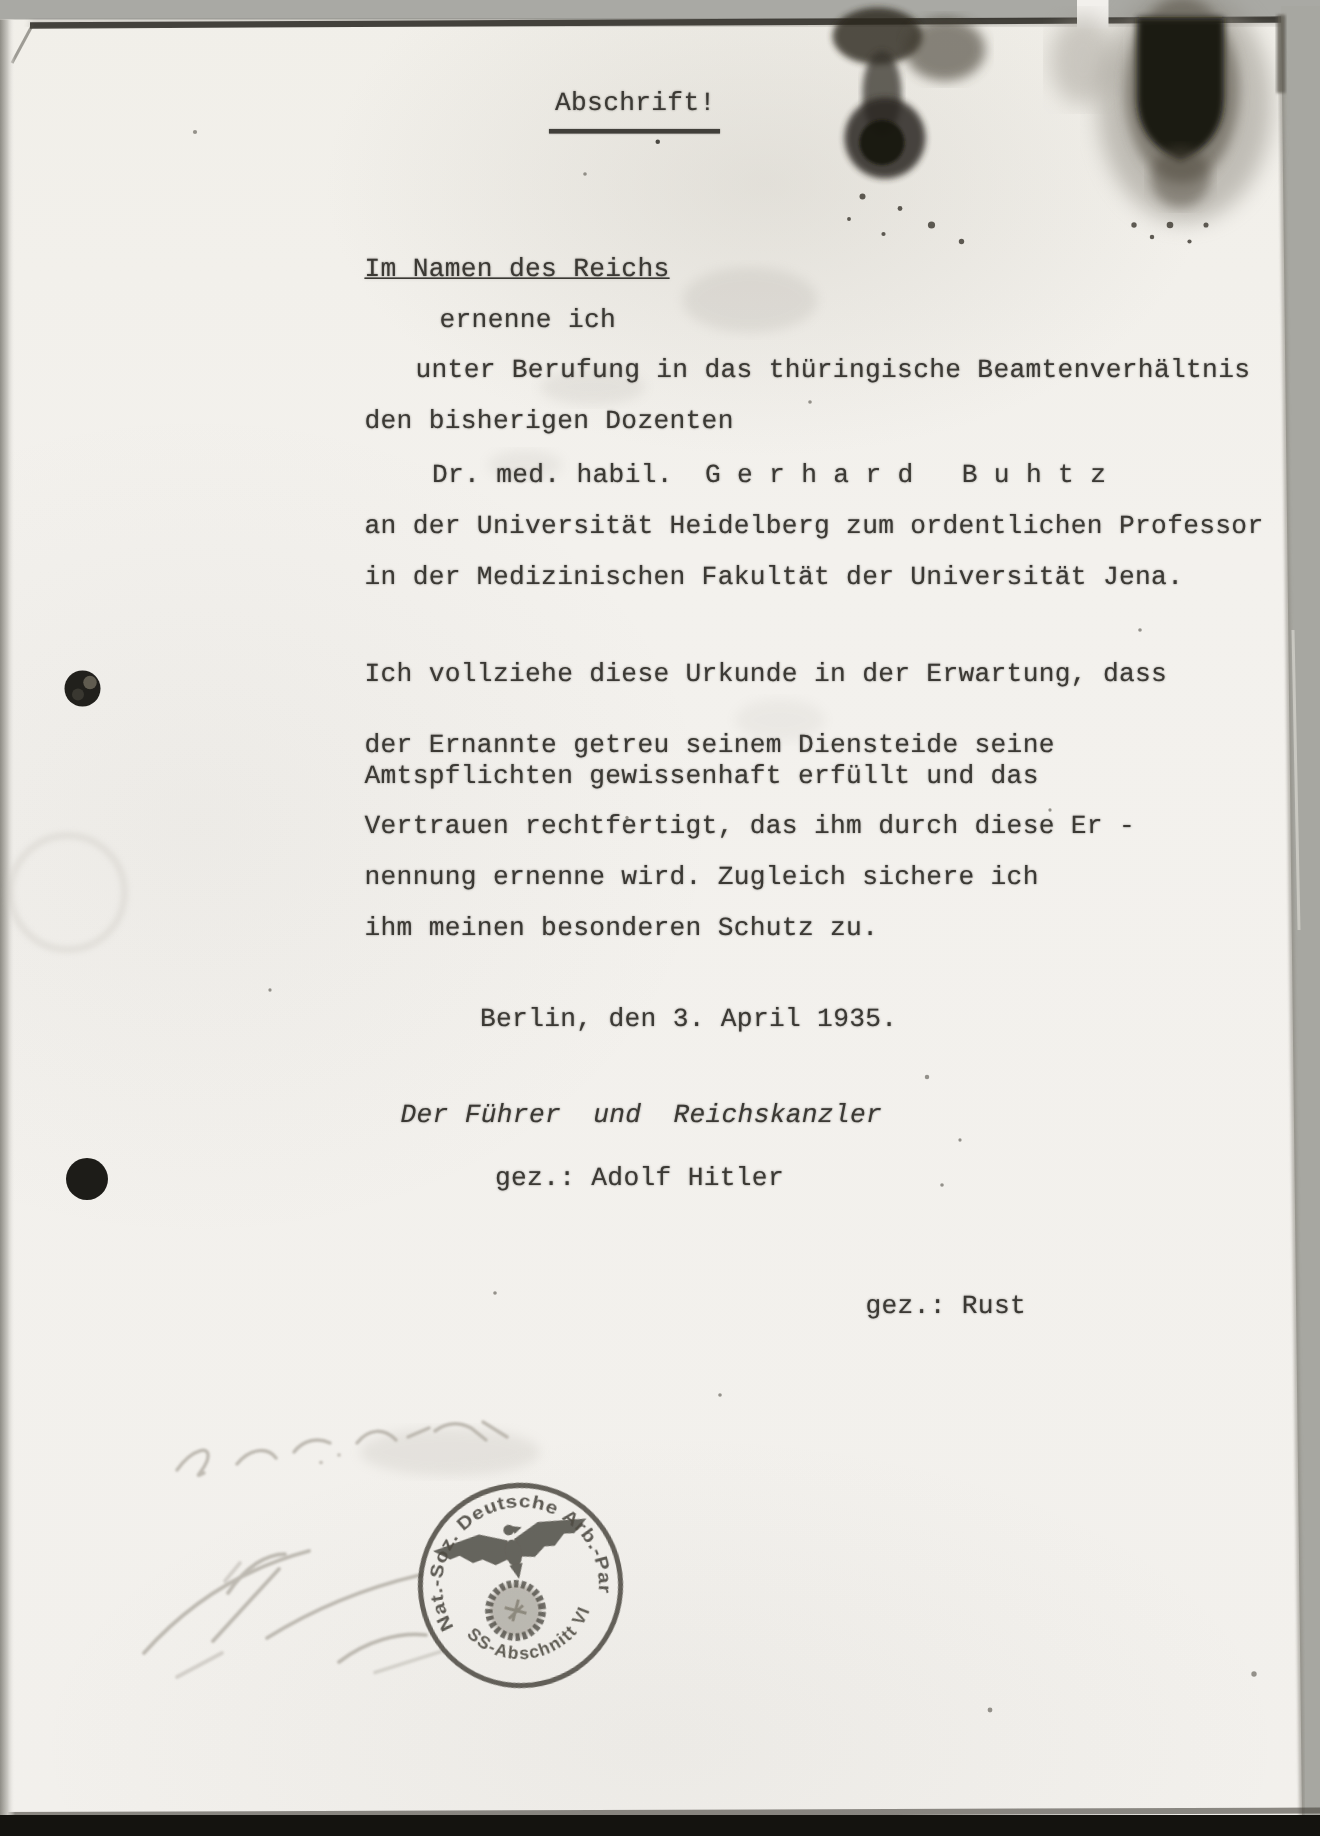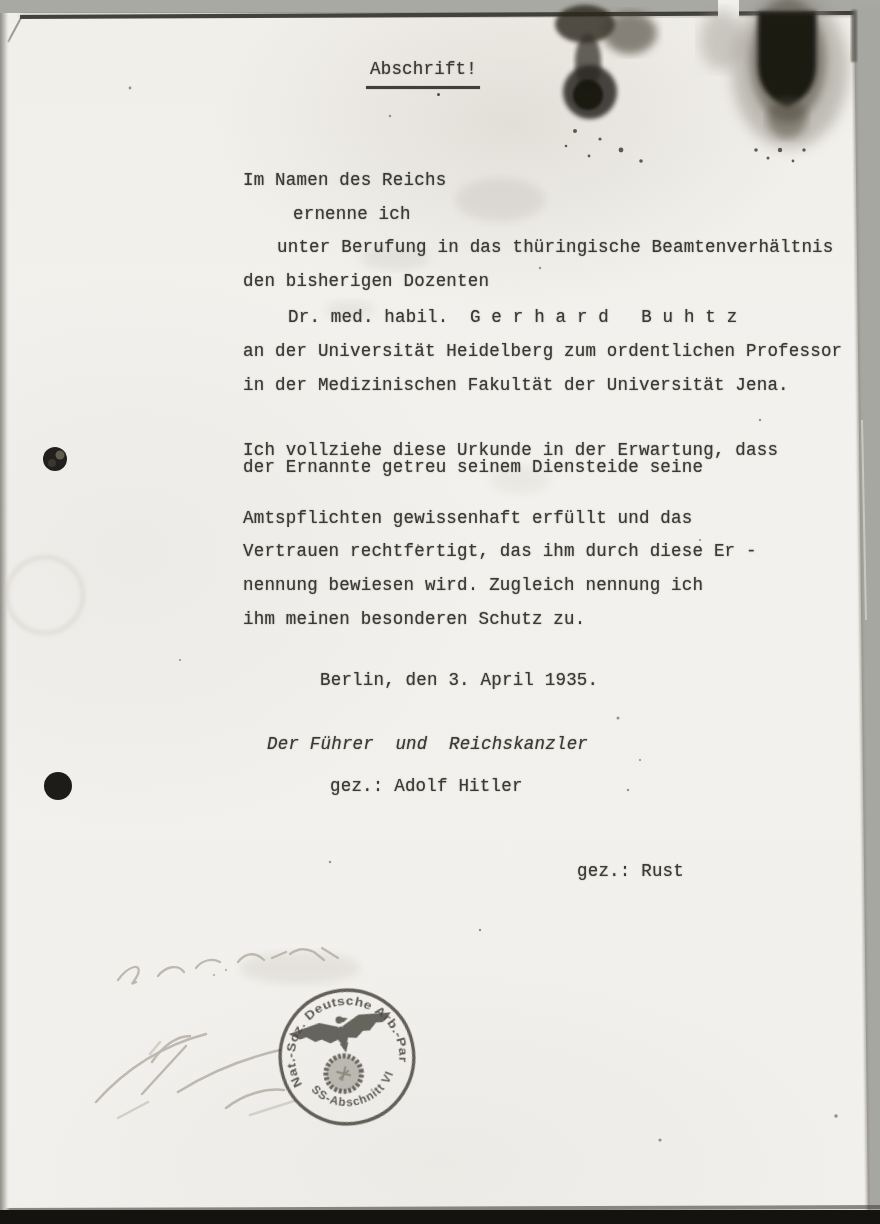--- a/index.html
+++ b/index.html
@@ -224,32 +224,32 @@
         </g>
       </g>
     </svg>
   </div>
 
   <div class="typed">
     <div class="tline title-line" style="left:370px;top:58px;">Abschrift!</div>
     <div class="title-underline"></div>
     <div class="title-underline-dot"></div>
     <div id="lines-host">
-        <div class="tline" style="left: 243px; top: 169px;">Im Namen des Reichs</div>
+        <div class="tline" style="left: 243px; top: 169px; text-decoration: underline;">Im Namen des Reichs</div>
         <div class="tline" style="left: 293px; top: 203px;">ernenne ich</div>
         <div class="tline" style="left: 243px; top: 236px; margin-left: 34px;">unter Berufung in das thüringische Beamtenverhältnis</div>
         <div class="tline" style="left: 243px; top: 270px;">den bisherigen Dozenten</div>
         <div class="tline" style="left: 288px; top: 306px;">Dr. med. habil.  G e r h a r d   B u h t z</div>
         <div class="tline" style="left: 243px; top: 340px; text-align: right;">an der Universität Heidelberg zum ordentlichen Professor</div>
         <div class="tline" style="left: 243px; top: 374px;">in der Medizinischen Fakultät der Universität Jena.</div>
         <div class="tline" style="left: 243px; top: 439px;">Ich vollziehe diese Urkunde in der Erwartung, dass</div>
-        <div class="tline" style="left: 243px; top: 456px;">der Ernannte getreu seinem Diensteide seine</div>
+        <div class="tline" style="left: 243px; top: 486px;">der Ernannte getreu seinem Diensteide seine</div>
         <div class="tline" style="left: 243px; top: 507px;">Amtspflichten gewissenhaft erfüllt und das</div>
         <div class="tline" style="left: 243px; top: 540px;">Vertrauen rechtfertigt, das ihm durch diese Er -</div>
-        <div class="tline" style="left: 243px; top: 574px;">nennung bewiesen wird. Zugleich nennung ich</div>
+        <div class="tline" style="left: 243px; top: 574px;">nennung ernenne wird. Zugleich sichere ich</div>
         <div class="tline" style="left: 243px; top: 608px;">ihm meinen besonderen Schutz zu.</div>
         <div class="tline" style="left: 320px; top: 669px;">Berlin, den 3. April 1935.</div>
         <div class="tline" style="left: 267px; top: 733px; font-style: italic;">Der Führer  und  Reichskanzler</div>
         <div class="tline" style="left: 330px; top: 775px;">gez.: Adolf Hitler</div>
         <div class="tline" style="left: 577px; top: 860px;">gez.: Rust</div>
       </div>
   </div>
 
 </div>
 

